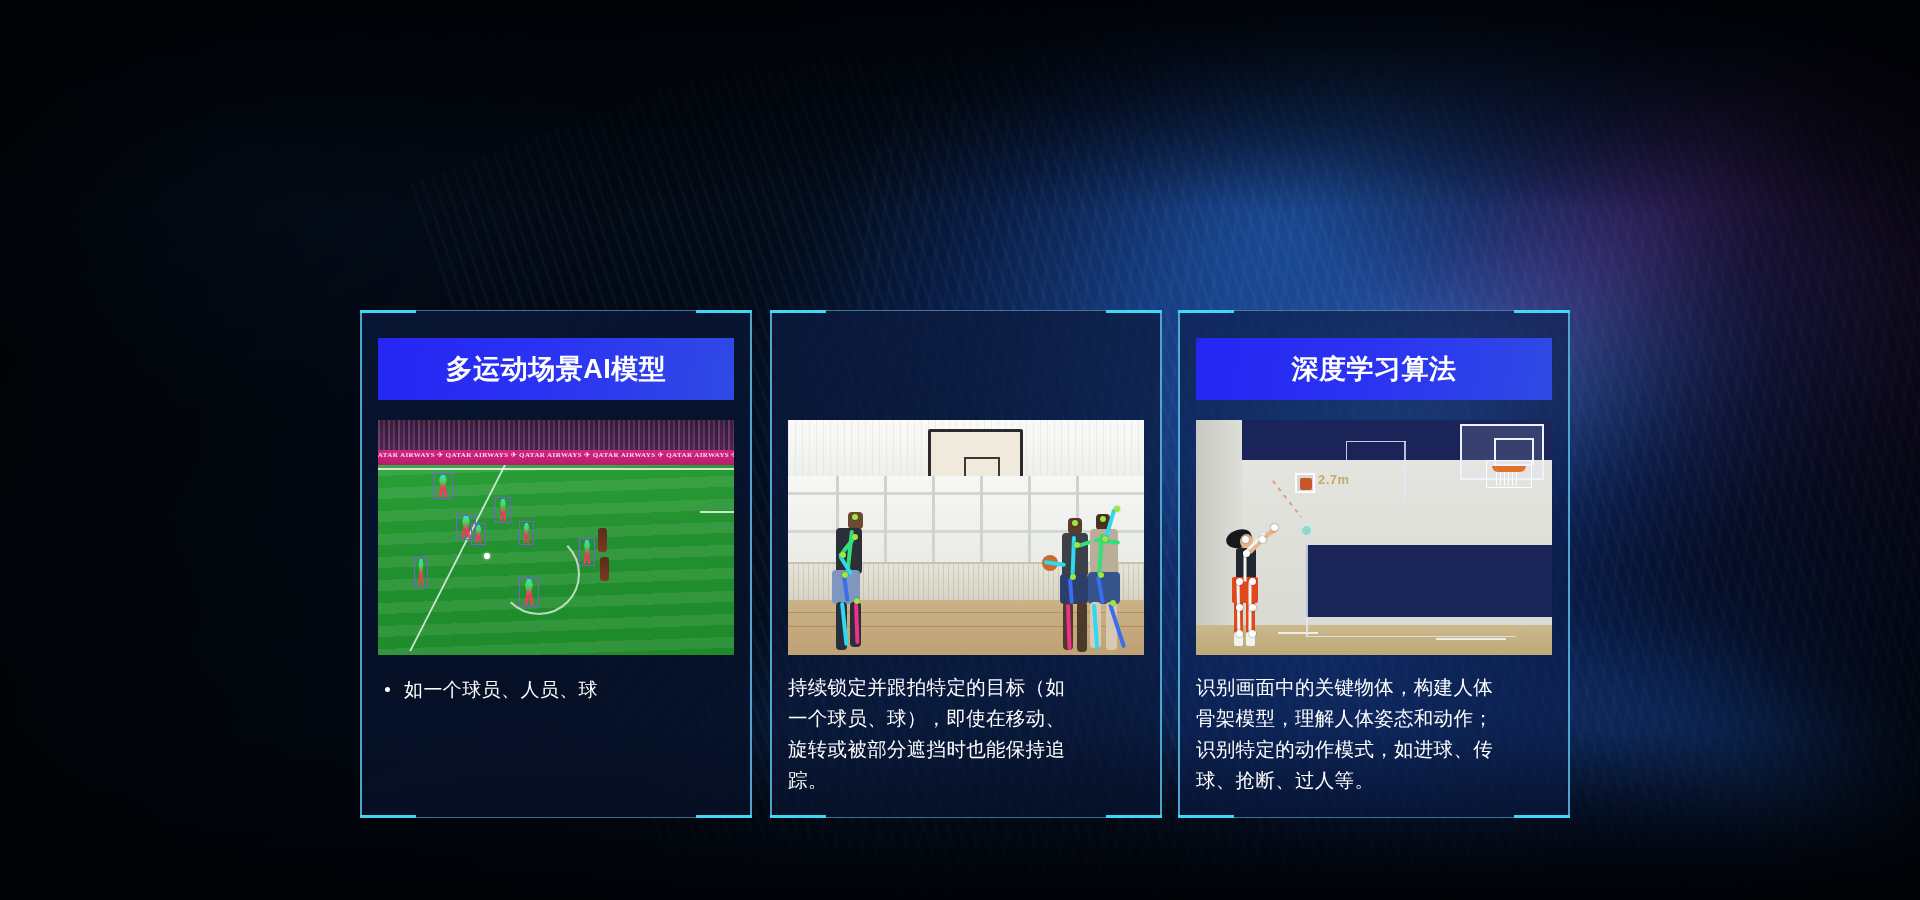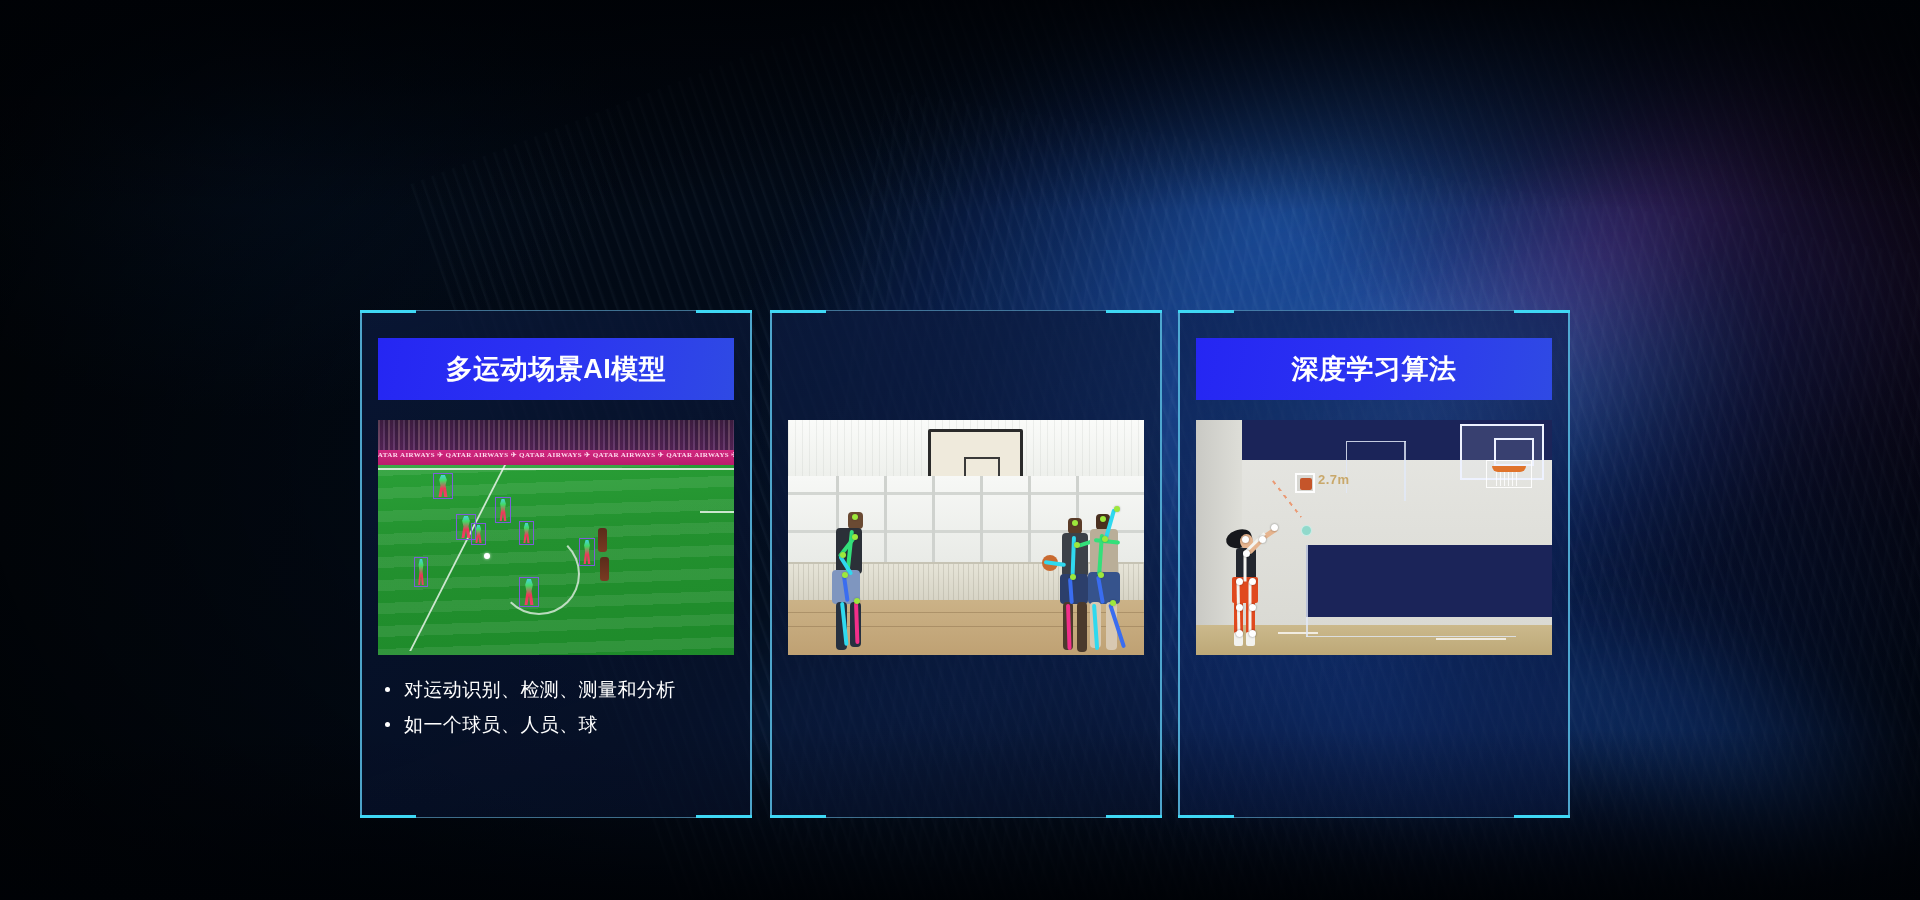--- a/index.html
+++ b/index.html
@@ -312,21 +312,20 @@
             </div>
 
           <div class="sc-op" style="left:220px;top:63px;"></div>
           <div class="sc-op" style="left:222px;top:92px;"></div>
         </div>
       </div>
     </div>
 
     <div class="card-body">
       <ul class="bullets">
-        <li>对运动识别、检测、测量和分析</li>
         <li>如一个球员、人员、球</li>
       </ul>
     </div>
   </div>
 
   <div class="card c2">
     <div class="card-frame"></div>
     <div class="edge-top"></div>
     <div class="edge-bot"></div>
     <div class="cnr tl"></div>
@@ -413,20 +412,23 @@
           <div class="joint" style="left:34px;top:-6px;"></div>
           <div class="joint" style="left:18px;top:60px;"></div>
           <div class="joint" style="left:30px;top:88px;"></div>
         </div>
 
         <div class="pbody" style="position:absolute;left:254px;top:135px;width:16px;height:16px;border-radius:50%;background:#c96a30;"></div>
         <div class="skl bone-c" style="position:absolute;left:256px;top:140px;width:22px;height:4px;transform:rotate(8deg);"></div>
       </div>
     </div>
 
+    <div class="card-body">
+      <p class="para narrow">持续锁定并跟拍特定的目标（如一个球员、球），即使在移动、旋转或被部分遮挡时也能保持追踪。</p>
+    </div>
   </div>
 
   <div class="card c3">
     <div class="card-frame"></div>
     <div class="edge-top"></div>
     <div class="edge-bot"></div>
     <div class="cnr tl"></div>
     <div class="cnr tr"></div>
     <div class="cnr bl"></div>
     <div class="cnr br"></div>
@@ -486,15 +488,18 @@
           <div class="sh-kp" style="left:18px;top:54px;"></div>
           <div class="sh-kp" style="left:31px;top:54px;"></div>
           <div class="sh-kp" style="left:18px;top:80px;"></div>
           <div class="sh-kp" style="left:31px;top:80px;"></div>
           <div class="sh-kp" style="left:18px;top:106px;"></div>
           <div class="sh-kp" style="left:31px;top:106px;"></div>
         </div>
       </div>
     </div>
 
+    <div class="card-body">
+      <p class="para wide">识别画面中的关键物体，构建人体骨架模型，理解人体姿态和动作；识别特定的动作模式，如进球、传球、抢断、过人等。</p>
+    </div>
   </div>
 
 </div>
 
 </body></html>

